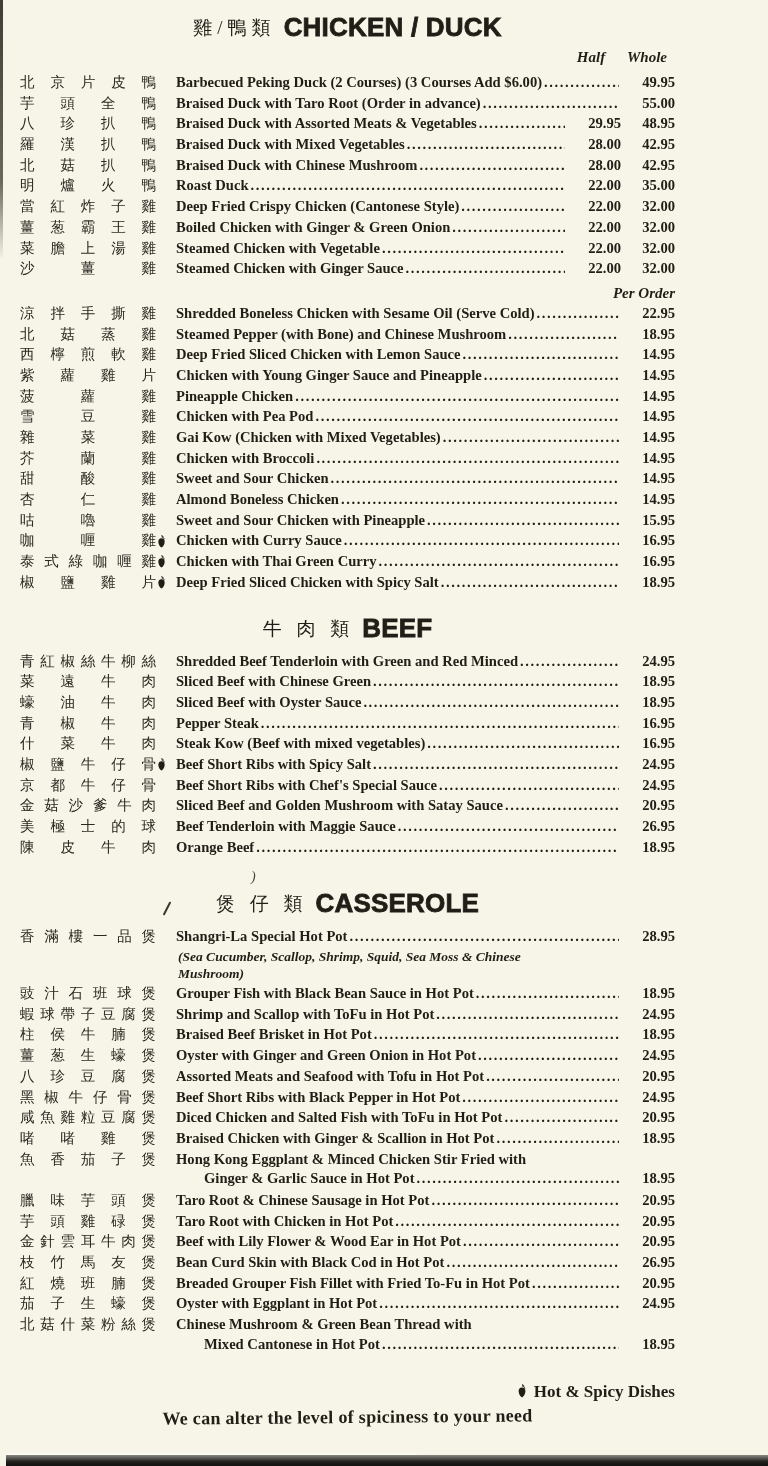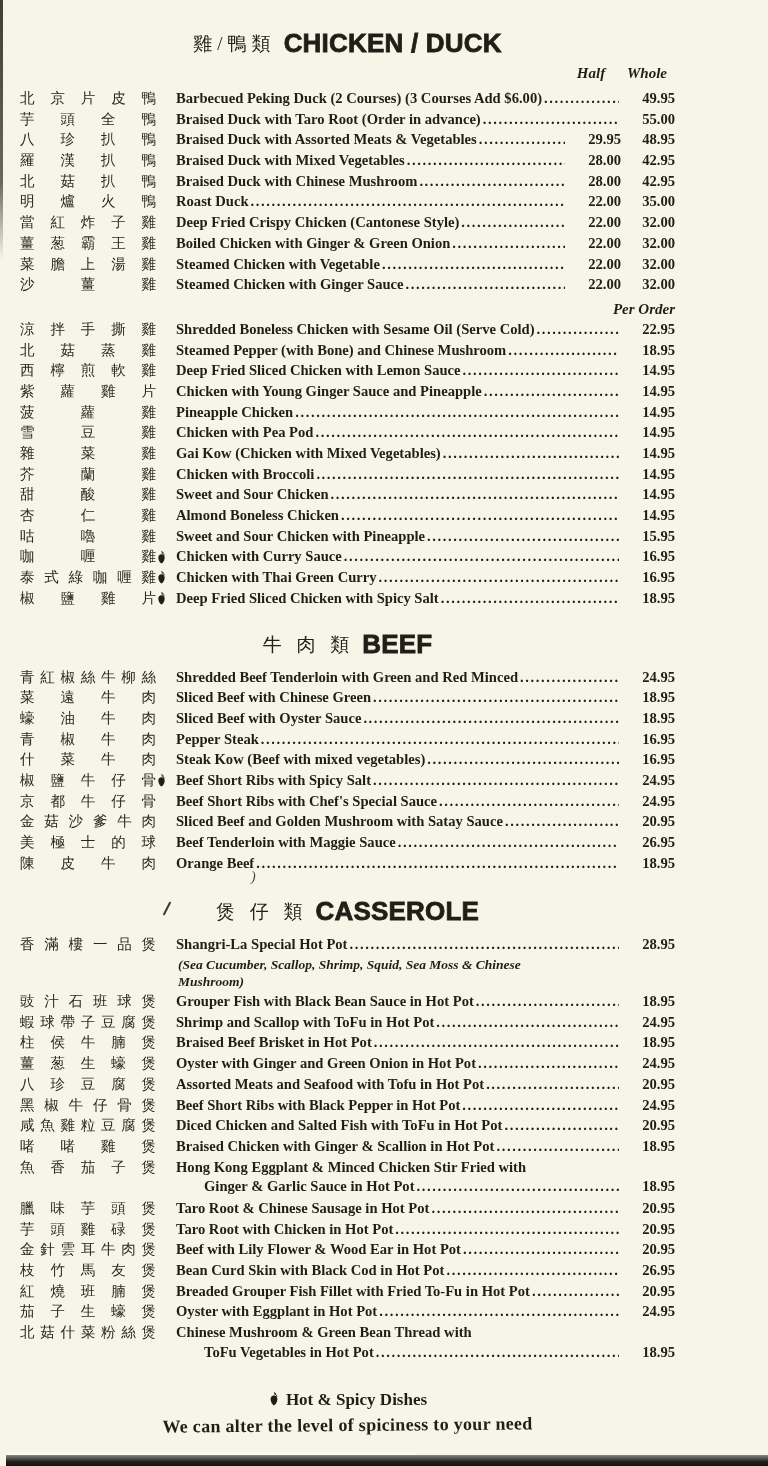--- a/index.html
+++ b/index.html
@@ -1,21 +1,21 @@
 <!DOCTYPE html>
 <html><head>
 <meta charset="utf-8">
 <style>
   html,body{margin:0;padding:0;}
   body{
     width:768px;height:1466px;position:relative;overflow:hidden;
     background:#f7f4e8;color:#211e17;
     font-family:"Liberation Serif", serif;
   }
-  .menu{position:absolute;left:20px;top:26px;width:655px;}
+  .menu{position:absolute;left:20px;top:10px;width:655px;}
   
   .stitle{text-align:center;line-height:34px;white-space:nowrap;}
   .zh-t{font-size:19px;letter-spacing:5px;font-weight:normal;margin-right:8px;vertical-align:2px;}
   .en-t{font-family:"Liberation Sans", sans-serif;font-weight:bold;font-size:26px;
         letter-spacing:0.2px;-webkit-text-stroke:0.8px currentColor;}
   
   .price-cols{display:flex;justify-content:flex-end;font-style:italic;font-weight:bold;
               font-size:15px;height:20px;margin:1px 0 4px 0;}
   .pc{width:56px;flex:none;text-align:center;}
   .group-label{text-align:right;font-style:italic;font-weight:bold;font-size:15px;
@@ -29,25 +29,25 @@
   .en{white-space:nowrap;}
   .leader{flex:1;overflow:hidden;white-space:nowrap;margin:0 2px;min-width:6px;}
   .leader::after{content:"......................................................................................................";letter-spacing:1.6px;}
   .p{width:54px;flex:none;text-align:right;}
   .spacer{width:156px;flex:none;}
   .indent{width:28px;flex:none;}
   .noterow{display:flex;font-weight:bold;}
   .note{font-style:italic;font-size:13.5px;line-height:16.5px;max-width:362px;padding:1px 0 2px 2px;}
   .sec{margin-top:0;}
   .sec2{margin-top:17px;}
-  .sec3{margin-top:20px;}
+  .sec3{margin-top:28px;}
   .rows-host{margin-top:3px;}
   
   .footer{margin-top:24px;text-align:center;font-weight:bold;}
-  .f1{font-size:17px;line-height:24px;}
+  .f1{font-size:17px;line-height:24px;text-align:right;}
   .f1 .pep{display:inline-block;vertical-align:-2px;margin-right:6px;width:12px;height:15px;}
   .f2{font-size:18px;line-height:26px;letter-spacing:0.3px;transform:rotate(-0.5deg);}
   
   .left-edge{position:absolute;left:0;top:0;width:3px;height:260px;
              background:linear-gradient(180deg,#3f3d36,#6b675c 70%,rgba(107,103,92,0));}
   .bottom-strip{position:absolute;left:6px;right:0;bottom:0;height:11px;
                 background:linear-gradient(180deg,#8a8a85,#23211d 60%,#111);}
   .bottom-strip::before{content:"";position:absolute;left:0;right:46%;top:-2px;height:2px;background:#fbfaf3;}
   .edge-fragment{position:absolute;right:5px;top:1486px;font-weight:bold;font-size:15.5px;}
   .artifact-stroke{position:absolute;left:166px;top:901px;width:2px;height:15px;
@@ -764,21 +764,21 @@
             <span>粉</span>
             <span>絲</span>
             <span>煲</span>
           </div>
           <div class="iconslot"></div>
           <div class="en">Chinese Mushroom &amp; Green Bean Thread with</div>
         </div>
         <div class="row">
           <div class="spacer"></div>
           <div class="indent"></div>
-          <div class="en">ToFu Vegetables in Hot Pot</div>
+          <div class="en">Mixed Cantonese in Hot Pot</div>
           <div class="leader"></div>
           <div class="p">18.95</div>
         </div>
       </div>
   </section>
 
   <div class="footer">
     <div class="f1">
       <svg class="pep" viewBox="0 0 12 16">
           <path d="M6.4 3.4 C7.6 2.7 7.2 1.3 6 0.9 C7 0.7 8.3 1.5 7.8 3 C9 3.5 9.2 4.5 8.8 5.2" fill="none" stroke="currentColor" stroke-width="1"></path>

